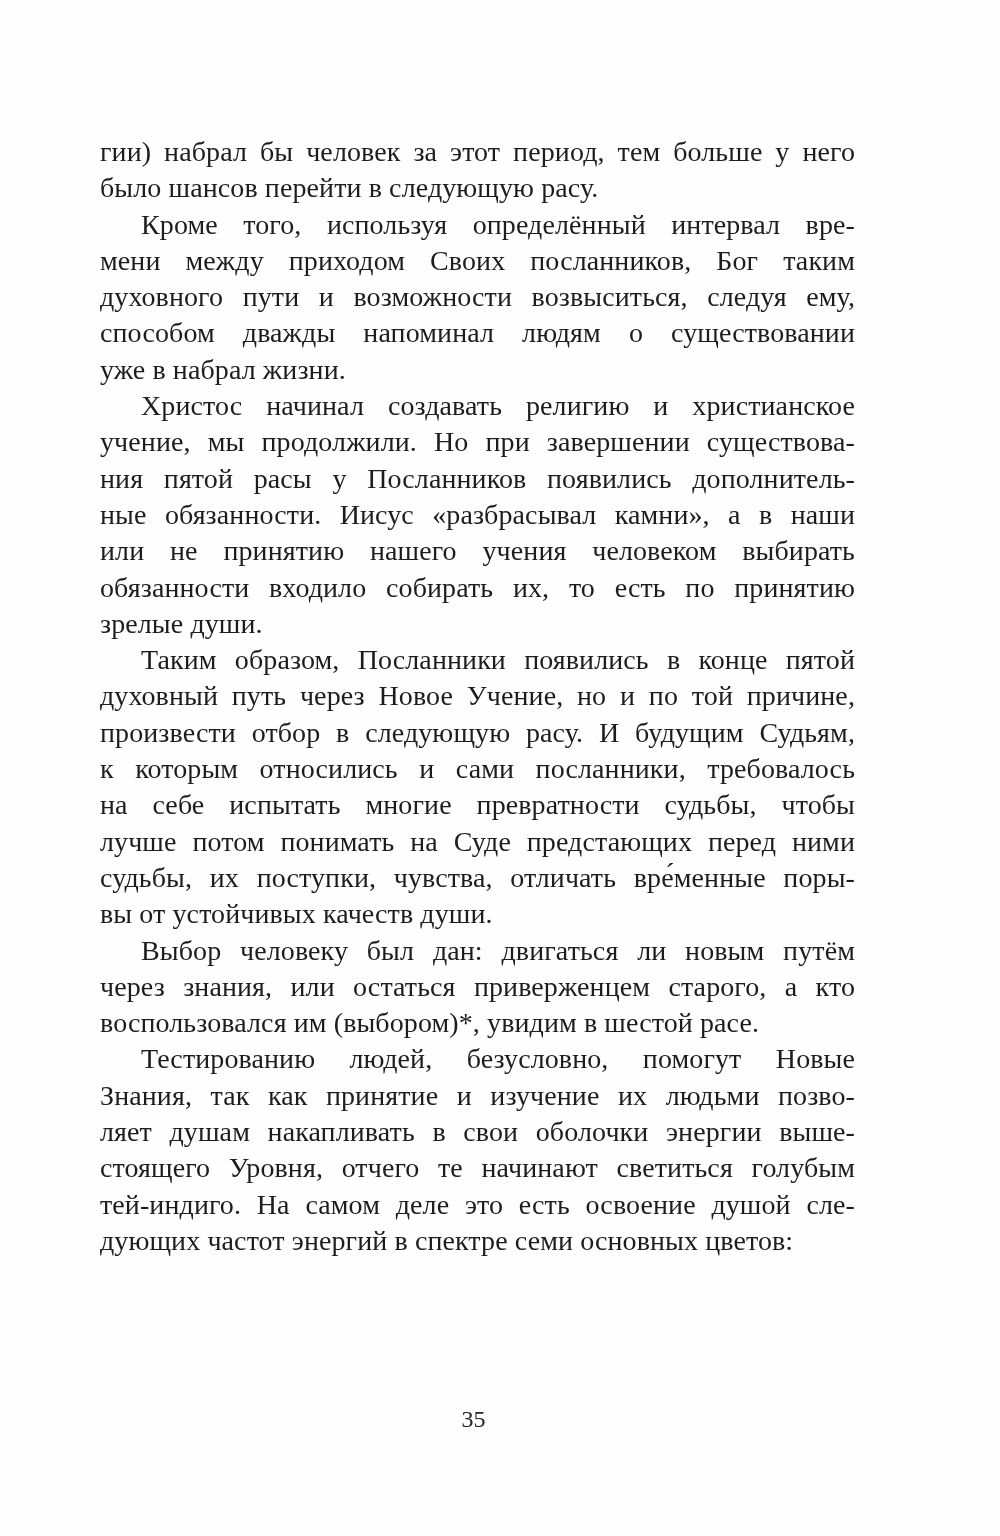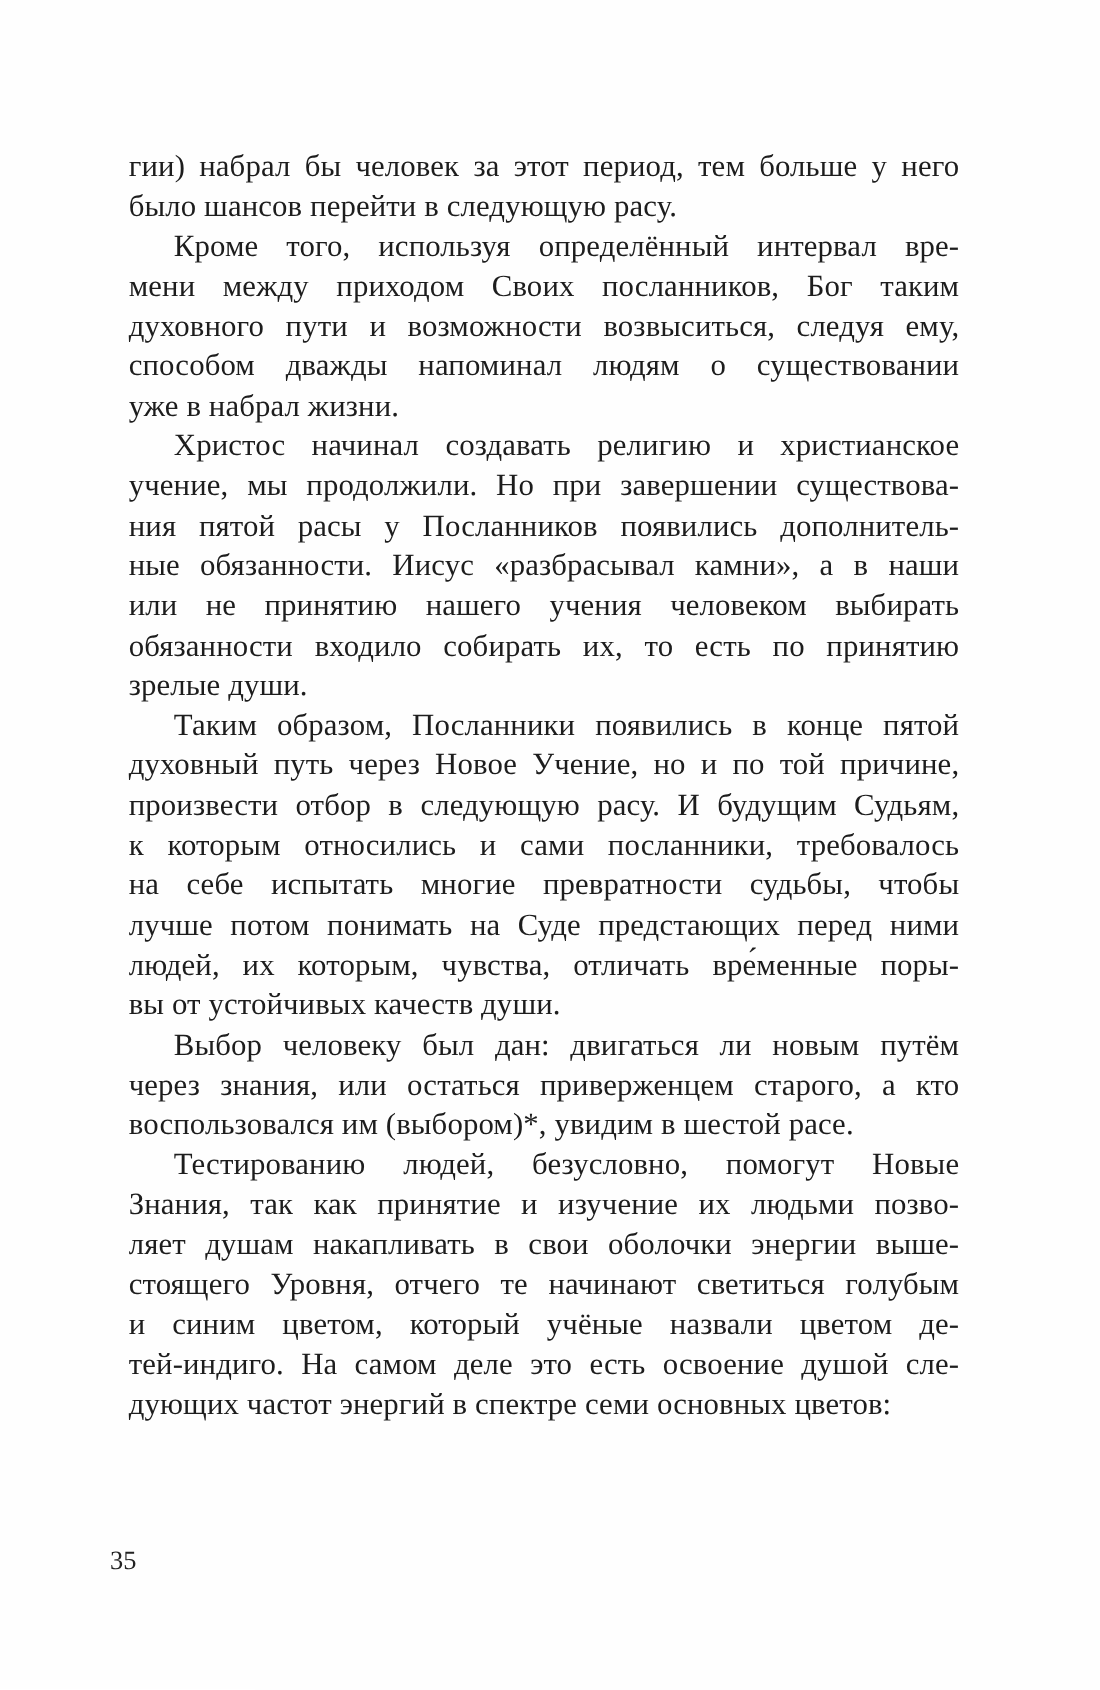--- a/index.html
+++ b/index.html
@@ -14,41 +14,40 @@
     background: #fefefe;
     overflow: hidden;
     font-family: "Liberation Serif", "DejaVu Serif", serif;
     color: #1d1d1d;
   }
   .text-block {
     position: absolute;
     left: 100px;
     top: 134px;
     width: 755px;
-    margin-left: 17px;
   }
   .text-line {
     font-size: 28px;
     line-height: 36.3px;
     text-align: justify;
     text-align-last: justify;
     letter-spacing: 0.1px;
   }
   .text-line.last {
     text-align-last: left;
   }
   .text-line.indent {
     text-indent: 41px;
   }
   .page-number {
     position: absolute;
     left: 100px;
     top: 1404px;
     width: 747px;
-    text-align: left;
+    text-align: center;
     font-size: 24px;
     line-height: 30px;
     color: #222222;
   }
 </style>
 </head>
 <body>
 
 <div class="book-page">
   <div class="text-block">
@@ -65,27 +64,26 @@
       <div class="text-line">ные обязанности. Иисус «разбрасывал камни», а в наши</div>
       <div class="text-line">или не принятию нашего учения человеком выбирать</div>
       <div class="text-line">обязанности входило собирать их, то есть по принятию</div>
       <div class="text-line last">зрелые души.</div>
       <div class="text-line indent">Таким образом, Посланники появились в конце пятой</div>
       <div class="text-line">духовный путь через Новое Учение, но и по той причине,</div>
       <div class="text-line">произвести отбор в следующую расу. И будущим Судьям,</div>
       <div class="text-line">к которым относились и сами посланники, требовалось</div>
       <div class="text-line">на себе испытать многие превратности судьбы, чтобы</div>
       <div class="text-line">лучше потом понимать на Суде предстающих перед ними</div>
-      <div class="text-line">людей, их которым, чувства, отличать вре́менные поры-</div>
+      <div class="text-line">судьбы, их поступки, чувства, отличать вре́менные поры-</div>
       <div class="text-line last">вы от устойчивых качеств души.</div>
       <div class="text-line indent">Выбор человеку был дан: двигаться ли новым путём</div>
       <div class="text-line">через знания, или остаться приверженцем старого, а кто</div>
       <div class="text-line last">воспользовался им (выбором)*, увидим в шестой расе.</div>
       <div class="text-line indent">Тестированию людей, безусловно, помогут Новые</div>
       <div class="text-line">Знания, так как принятие и изучение их людьми позво-</div>
       <div class="text-line">ляет душам накапливать в свои оболочки энергии выше-</div>
       <div class="text-line">стоящего Уровня, отчего те начинают светиться голубым</div>
-      <div class="text-line">и синим цветом, который учёные назвали цветом де-</div>
       <div class="text-line">тей-индиго. На самом деле это есть освоение душой сле-</div>
       <div class="text-line last">дующих частот энергий в спектре семи основных цветов:</div>
     </div>
   <div class="page-number">35</div>
 </div>
 
 </body></html>

